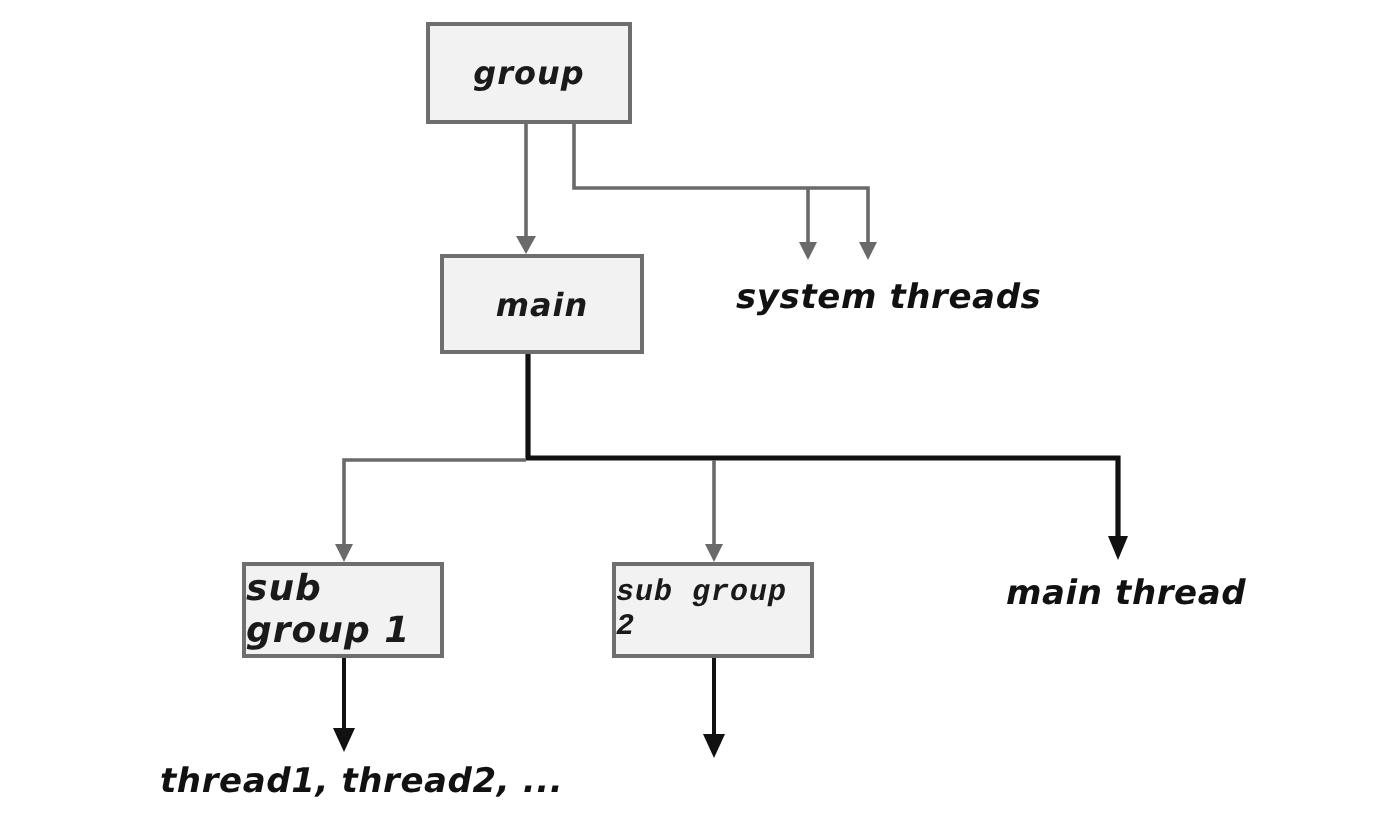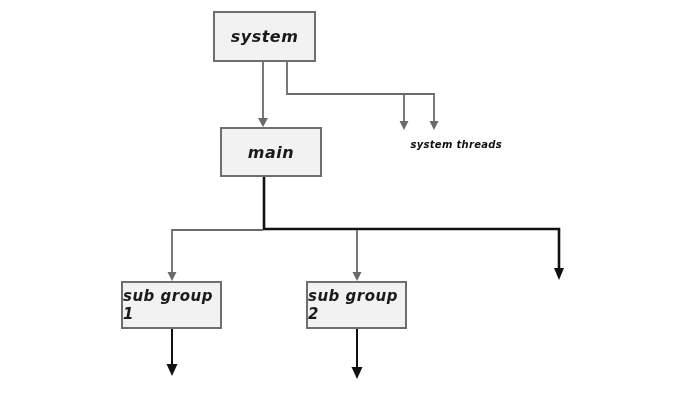--- a/index.html
+++ b/index.html
@@ -31,27 +31,27 @@
     align-items: center;
     justify-content: center;
     font-style: italic;
     font-weight: bold;
     font-size: 16px;
     color: #1a1a1a;
     letter-spacing: 0.5px;
   }
   .node-system { left: 213px; top: 11px;  width: 103px; height: 51px; }
   .node-main   { left: 220px; top: 127px; width: 102px; height: 50px; }
-  .node-sub1   { left: 121px; top: 281px; width: 101px; height: 48px; font-size: 15px; }
-  .node-sub2   { left: 306px; top: 281px; width: 101px; height: 48px; font-size: 15px; }
+  .node-sub1   { left: 121px; top: 281px; width: 101px; height: 48px; font-size: 18px; }
+  .node-sub2   { left: 306px; top: 281px; width: 101px; height: 48px; font-size: 15px; font-family: Liberation Mono, monospace; }
   .free-label {
     position: absolute;
     font-style: italic;
     font-weight: bold;
-    font-size: 10px;
+    font-size: 17px;
     color: #111111;
     white-space: nowrap;
     text-align: right;
     letter-spacing: 0.3px;
   }
   .lbl-system-threads { left: 368px; top: 139px; width: 134px; }
   .lbl-main-thread    { left: 503px; top: 287px; width: 112px; }
   .lbl-threads-1      { left: 80px;  top: 381px; width: 172px; }
   .lbl-threads-2      { left: 258px; top: 386px; width: 190px; }
 </style>
@@ -95,33 +95,35 @@
       <polygon points="166.5,364 177.5,364 172,376" stroke="none"></polygon>
     </g>
 
     <g stroke="#111111" fill="#111111">
       <line x1="357" y1="329" x2="357" y2="368" stroke-width="2"></line>
       <polygon points="351.5,367 362.5,367 357,379" stroke="none"></polygon>
     </g>
   </svg>
 
   <div class="node node-system">
-    <span>system</span>
+    <span>group</span>
   </div>
 
   <div class="node node-main">
     <span>main</span>
   </div>
 
   <div class="node node-sub1">
     <span>sub group 1</span>
   </div>
 
   <div class="node node-sub2">
     <span>sub group 2</span>
   </div>
 
   <div class="free-label lbl-system-threads">system threads</div>
 
+  <div class="free-label lbl-main-thread">main thread</div>
 
+  <div class="free-label lbl-threads-1">thread1, thread2, ...</div>
 
 
 </div>
 
 </body></html>

